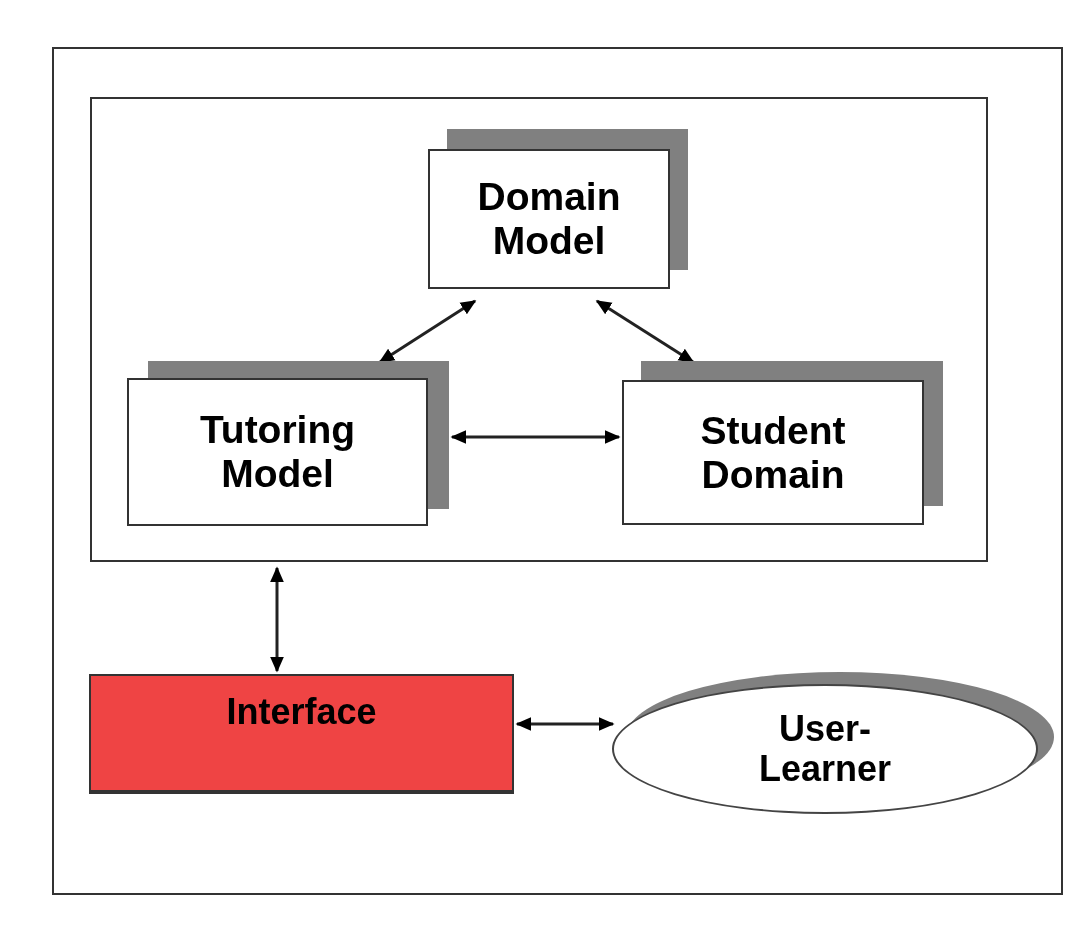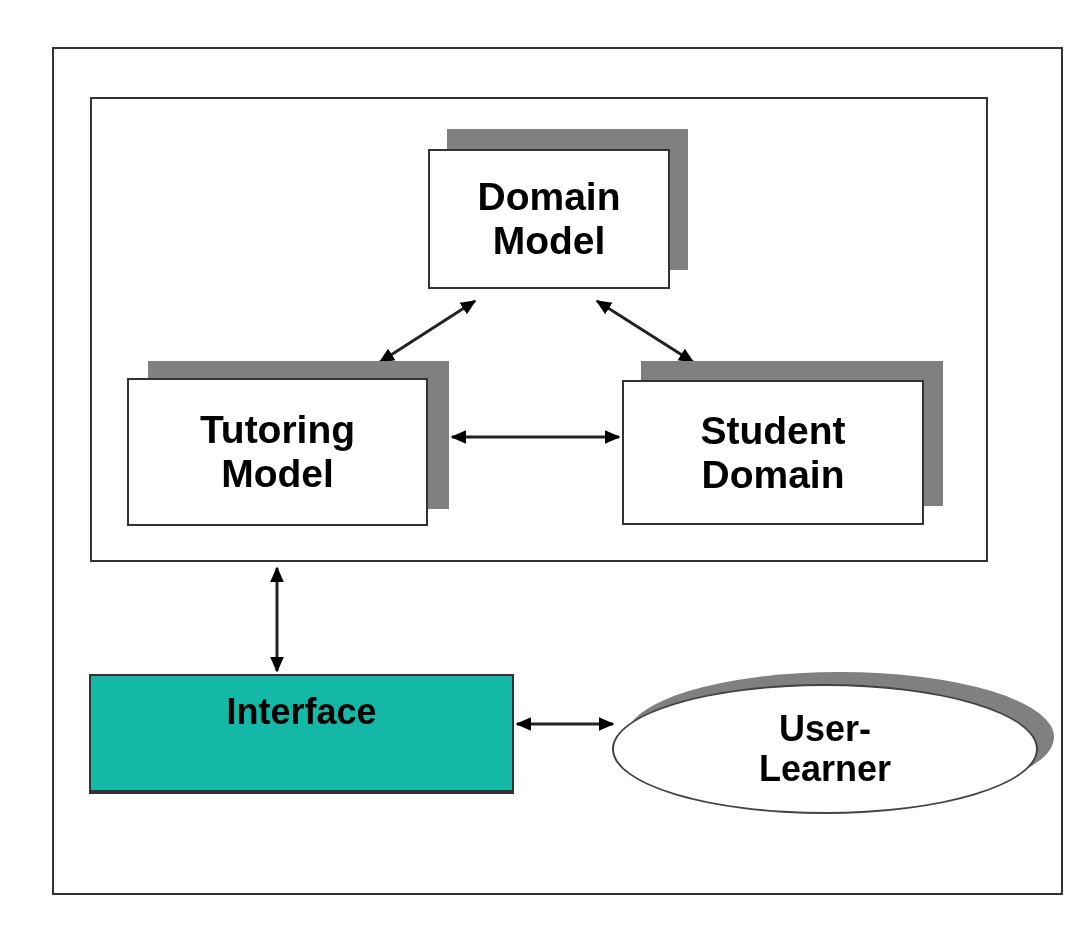--- a/index.html
+++ b/index.html
@@ -68,21 +68,21 @@
 
   
   #student-model { left: 622px; top: 361px; width: 321px; height: 164px; }
   #student-model .shadow { left: 19px; top: 0px;  width: 302px; height: 145px; }
   #student-model .face   { left: 0px;  top: 19px; width: 302px; height: 145px; }
 
   
   #interface-node {
     position: absolute;
     left: 89px; top: 674px; width: 425px; height: 120px;
-    background: #14b8a6;
+    background: #ef4444;
     border: 2px solid #333333;
     border-bottom-width: 4px;
     box-sizing: border-box;
     padding-left: 45px;
   }
   #interface-node .label {
     position: absolute;
     left: 0; right: 0; top: 16px;
     text-align: center;
     color: #000000;

